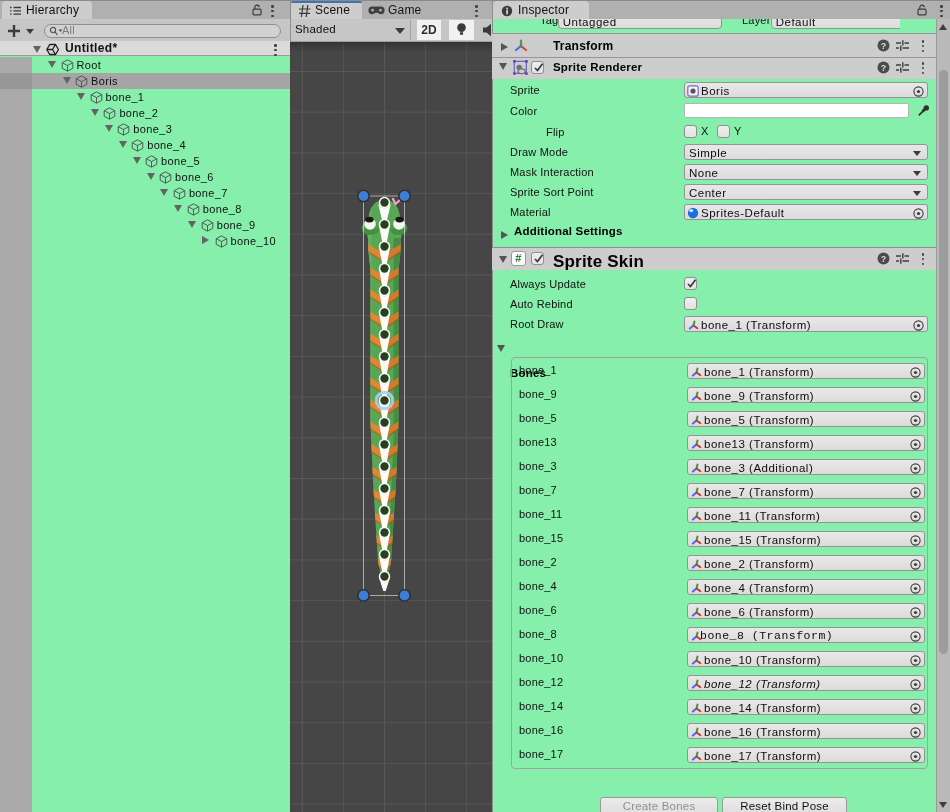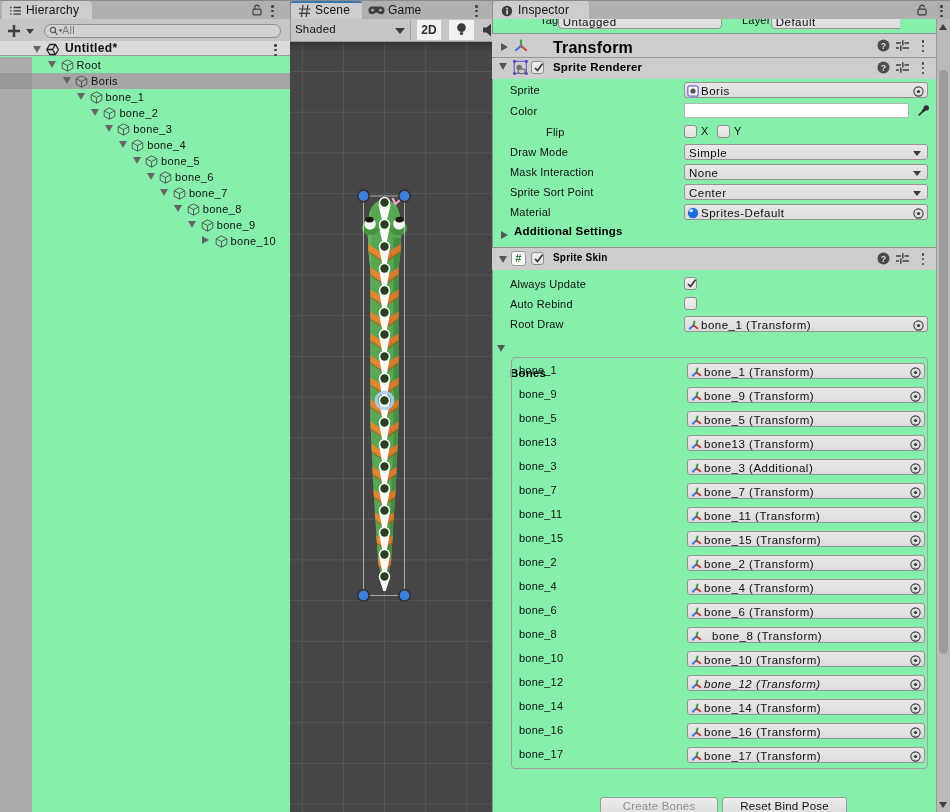--- a/index.html
+++ b/index.html
@@ -470,21 +470,21 @@
 <div class="abs" style="left:0;top:34px;width:444px;height:23px;background:#cdcdcd;"></div>
 <div class="tri col" style="left:9px;top:40px;border-left-color:#555;"></div>
 <svg class="abs" style="left:22px;top:39px;" width="14" height="14" viewBox="0 0 14 14">
 <g stroke-linecap="round" stroke-width="2.2" fill="none">
 <path d="M7 7 L7 1.5" stroke="#39a83a"></path>
 <path d="M7 7 L2 11" stroke="#3c6ff0"></path>
 <path d="M7 7 L12 11" stroke="#d04838"></path>
 </g>
         <circle cx="7" cy="7" r="1.5" fill="#777"></circle>
       </svg>
-<div class="abs b11" style="left:61px;top:39px;font-size:16px;">Transform</div>
+<div class="abs b11" style="left:61px;top:39px;font-size:12px;">Transform</div>
 <svg class="abs" style="left:385px;top:39px;" width="13" height="13" viewBox="0 0 13 13">
 <circle cx="6.5" cy="6.5" r="6" fill="#4b4b4b"></circle>
 <text x="6.5" y="9.6" font-size="9" font-weight="bold" fill="#dedede" text-anchor="middle" font-family="Liberation Sans">?</text>
       </svg>
 <svg class="abs" style="left:404px;top:39px;" width="13" height="13" viewBox="0 0 13 13">
 <g stroke="#3f3f3f" stroke-width="1.4">
 <path d="M0 4 H5 M8.5 4 H13 M6.8 1.2 V6.6"></path>
 <path d="M0 9 H3 M6.5 9 H13 M4.8 6.4 V11.8"></path>
 </g>
       </svg>
@@ -579,21 +579,21 @@
 <div class="abs" style="left:0;top:248px;width:444px;height:22px;background:#cdcdcd;"></div>
 <div class="tri exp" style="left:7px;top:252px;border-top-color:#555;"></div>
 <svg class="abs" style="left:19px;top:251px;" width="15" height="15" viewBox="0 0 15 15">
 <rect x="0.5" y="0.5" width="14" height="14" rx="2.5" fill="#fdfdfd" stroke="#9a9a9a" stroke-width="1"></rect>
 <text x="7.5" y="11.3" font-size="11" font-weight="bold" fill="#2e7d32" text-anchor="middle" font-family="Liberation Sans">#</text>
 </svg>
 <div class="cbx" style="left:39px;top:252px;"></div>
       <svg class="abs" style="left:40.5px;top:252.5px;" width="11" height="11" viewBox="0 0 11 11">
 <path d="M2 6 L4.5 8.5 L9.5 1.8" fill="none" stroke="#383838" stroke-width="1.7"></path>
       </svg>
-<div class="abs b11" style="left:61px;top:252px;font-size:10px;">Sprite Skin</div>
+<div class="abs b11" style="left:61px;top:252px;font-size:17px;">Sprite Skin</div>
 <svg class="abs" style="left:385px;top:252px;" width="13" height="13" viewBox="0 0 13 13">
 <circle cx="6.5" cy="6.5" r="6" fill="#4b4b4b"></circle>
 <text x="6.5" y="9.6" font-size="9" font-weight="bold" fill="#dedede" text-anchor="middle" font-family="Liberation Sans">?</text>
       </svg>
 <svg class="abs" style="left:404px;top:252px;" width="13" height="13" viewBox="0 0 13 13">
 <g stroke="#3f3f3f" stroke-width="1.4">
 <path d="M0 4 H5 M8.5 4 H13 M6.8 1.2 V6.6"></path>
 <path d="M0 9 H3 M6.5 9 H13 M4.8 6.4 V11.8"></path>
 </g>
       </svg>
@@ -794,21 +794,21 @@
       </div>
 <div class="abs t11" style="left:27px;top:628px;">bone_8</div>
 <div class="field" style="left:195px;top:627px;width:238px;">
         <svg style="position:absolute;left:3px;top:2.5px;" width="11" height="11" viewBox="0 0 11 11">
 <g stroke-linecap="round" stroke-width="2" fill="none">
 <path d="M5.5 5.5 L6.5 1.5" stroke="#2e9e3c"></path>
 <path d="M5.5 5.5 L1.8 8.6" stroke="#3d6ff0"></path>
 <path d="M5.5 5.5 L9.4 8.2" stroke="#c63b2f"></path>
 </g>
         </svg>
-        <span style="position:absolute;left:24px;top:1px;">bone_8 (Transform)</span>
+        <span style="position:absolute;left:12px;top:1px;font-family:Liberation Mono, monospace;">bone_8 (Transform)</span>
         <svg style="position:absolute;right:3px;top:2.5px;" width="11" height="11" viewBox="0 0 11 11">
 <circle cx="5.5" cy="5.5" r="4.6" fill="none" stroke="#3c3c3c" stroke-width="1.1"></circle>
 <circle cx="5.5" cy="5.5" r="1.6" fill="#3c3c3c"></circle>
         </svg>
       </div>
 <div class="abs t11" style="left:27px;top:652px;">bone_10</div>
 <div class="field" style="left:195px;top:651px;width:238px;">
         <svg style="position:absolute;left:3px;top:2.5px;" width="11" height="11" viewBox="0 0 11 11">
 <g stroke-linecap="round" stroke-width="2" fill="none">
 <path d="M5.5 5.5 L6.5 1.5" stroke="#2e9e3c"></path>

